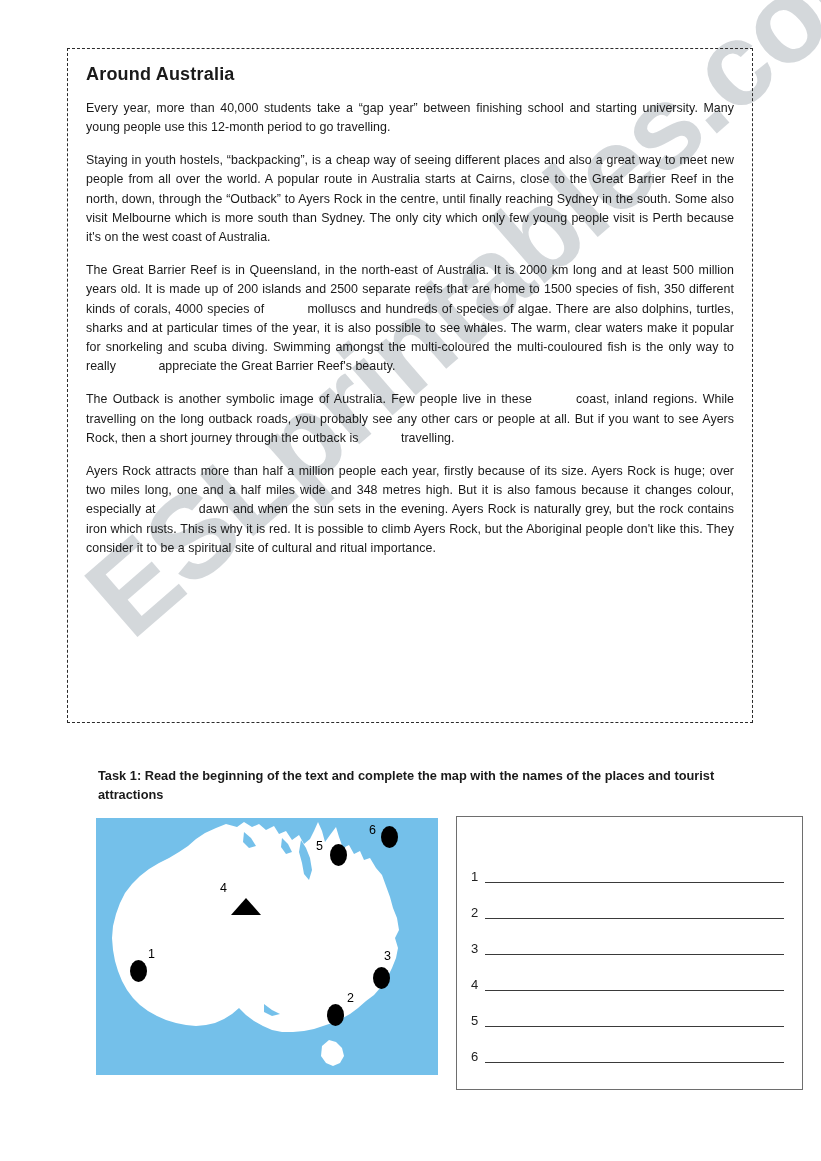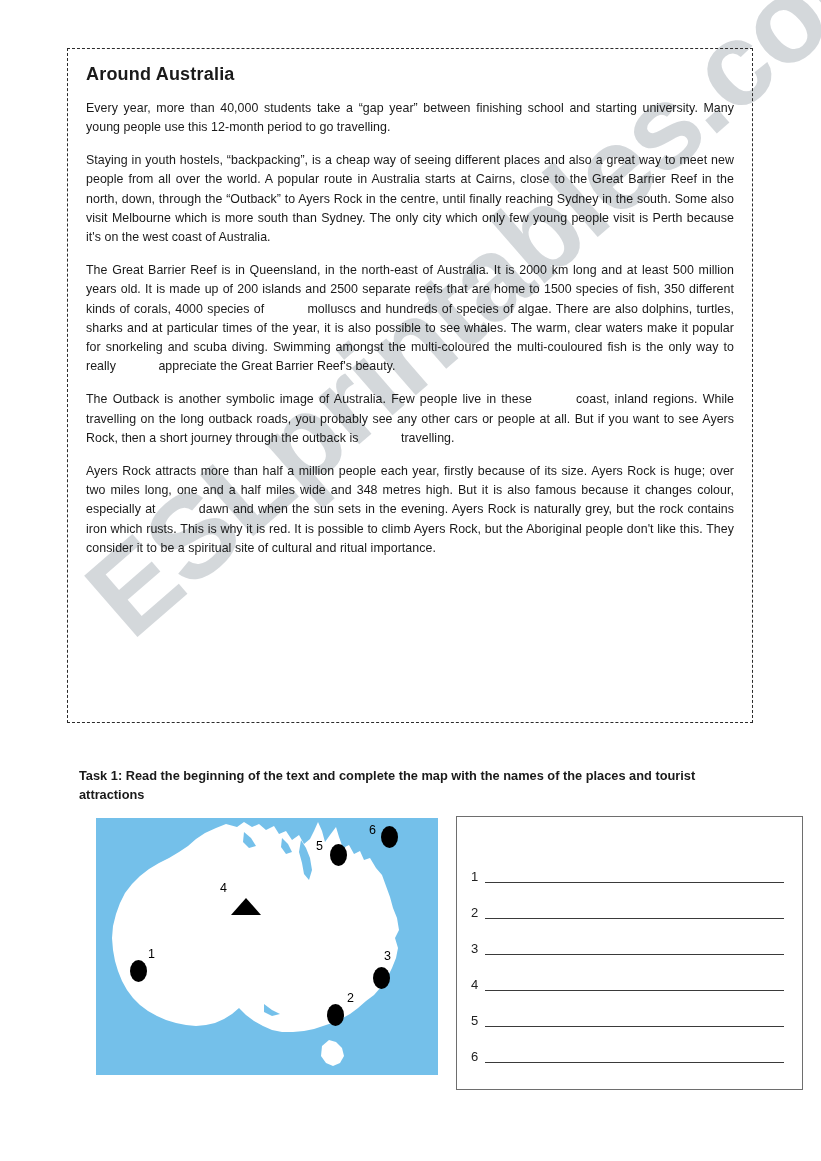--- a/index.html
+++ b/index.html
@@ -69,21 +69,21 @@
     text-align: justify;
     margin: 0 0 14px 0;
     letter-spacing: 0.05px;
   }
   .para:last-child { margin-bottom: 0; }
   .para b { font-weight: normal; padding-left: 39px; }
 
   
   #task-heading {
     position: absolute;
-    left: 79px;
+    left: 98px;
     top: 766px;
     width: 650px;
     font-size: 12.8px;
     font-weight: bold;
     line-height: 19px;
     z-index: 10;
   }
 
   
   #map-figure {

